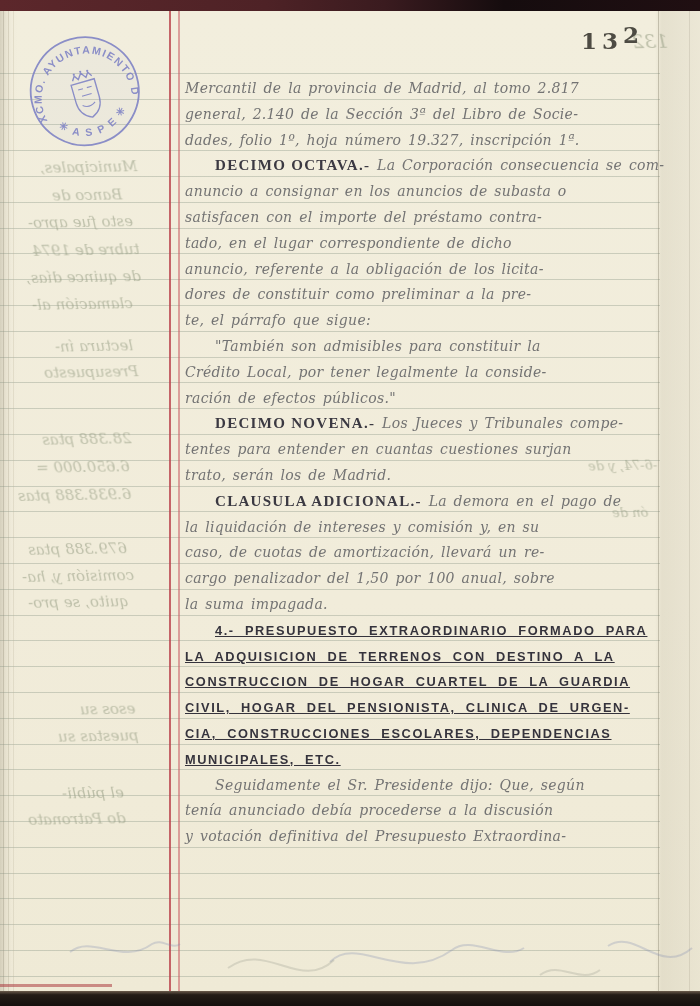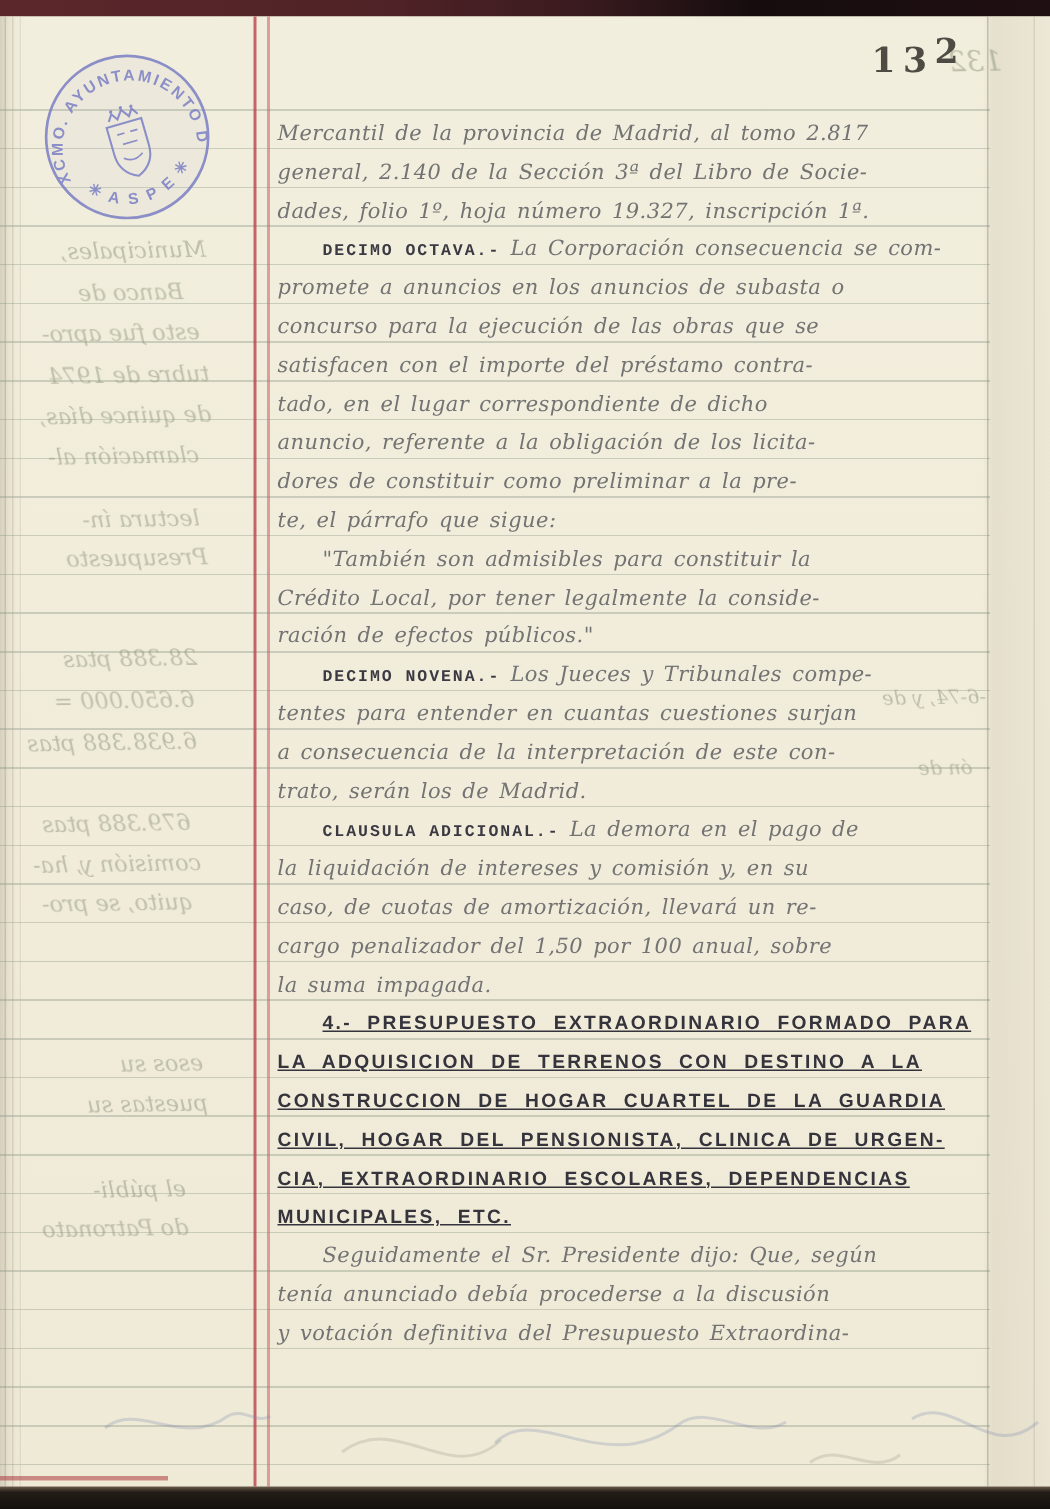--- a/index.html
+++ b/index.html
@@ -63,22 +63,22 @@
   .text-block{
     position:absolute;left:185px;top:75px;width:470px;
   }
   .line{height:25.8px;line-height:25.8px;white-space:nowrap;}
   .line.indent{padding-left:30px;}
   .seg-hand{
     font-family:"DejaVu Serif",serif;font-style:italic;
     font-size:14px;letter-spacing:.3px;word-spacing:2px;color:#737373;
   }
   .seg-caps{
-    font-family:Liberation Mono, monospace;font-weight:700;
-    font-size:11px;letter-spacing:1.3px;color:#3b3942;
+    font-family:Liberation Serif, serif;font-weight:700;
+    font-size:15px;letter-spacing:1.3px;color:#3b3942;
   }
   .seg-capsbig{
     font-family:"Liberation Sans",sans-serif;font-weight:700;
     font-size:12.8px;letter-spacing:1.6px;word-spacing:5px;color:#35333c;text-decoration:underline;
   }
   
   .ghost-layer{position:absolute;left:0;top:0;width:700px;height:1006px;pointer-events:none;}
   .ghost{
     position:absolute;
     font-family:"DejaVu Serif",serif;font-style:italic;
@@ -172,44 +172,42 @@
     </g>
   </svg>
 
   <div class="pagenum" id="pagenum"><span>1</span><span>3</span><span>2</span></div>
 
   <div class="text-block" id="text-block">
       <div class="line"><span class="seg-hand">Mercantil de la provincia de Madrid, al tomo 2.817</span></div>
       <div class="line"><span class="seg-hand">general, 2.140 de la Sección 3ª del Libro de Socie-</span></div>
       <div class="line"><span class="seg-hand">dades, folio 1º, hoja número 19.327, inscripción 1ª.</span></div>
       <div class="line indent"><span class="seg-caps">DECIMO OCTAVA.-</span><span class="seg-hand"> La Corporación consecuencia se com-</span></div>
-      <div class="line"><span class="seg-hand">promete a anuncios en los anuncios de subasta o</span></div>
-      <div class="line"><span class="seg-hand">concurso para la ejecución de las obras que se</span></div>
+      <div class="line"><span class="seg-hand">anuncio a consignar en los anuncios de subasta o</span></div>
       <div class="line"><span class="seg-hand">satisfacen con el importe del préstamo contra-</span></div>
       <div class="line"><span class="seg-hand">tado, en el lugar correspondiente de dicho</span></div>
       <div class="line"><span class="seg-hand">anuncio, referente a la obligación de los licita-</span></div>
       <div class="line"><span class="seg-hand">dores de constituir como preliminar a la pre-</span></div>
       <div class="line"><span class="seg-hand">te, el párrafo que sigue:</span></div>
       <div class="line indent"><span class="seg-hand">"También son admisibles para constituir la</span></div>
       <div class="line"><span class="seg-hand">Crédito Local, por tener legalmente la conside-</span></div>
       <div class="line"><span class="seg-hand">ración de efectos públicos."</span></div>
       <div class="line indent"><span class="seg-caps">DECIMO NOVENA.-</span><span class="seg-hand"> Los Jueces y Tribunales compe-</span></div>
       <div class="line"><span class="seg-hand">tentes para entender en cuantas cuestiones surjan</span></div>
-      <div class="line"><span class="seg-hand">a consecuencia de la interpretación de este con-</span></div>
       <div class="line"><span class="seg-hand">trato, serán los de Madrid.</span></div>
       <div class="line indent"><span class="seg-caps">CLAUSULA ADICIONAL.-</span><span class="seg-hand"> La demora en el pago de</span></div>
       <div class="line"><span class="seg-hand">la liquidación de intereses y comisión y, en su</span></div>
       <div class="line"><span class="seg-hand">caso, de cuotas de amortización, llevará un re-</span></div>
       <div class="line"><span class="seg-hand">cargo penalizador del 1,50 por 100 anual, sobre</span></div>
       <div class="line"><span class="seg-hand">la suma impagada.</span></div>
       <div class="line indent"><span class="seg-capsbig">4.- PRESUPUESTO EXTRAORDINARIO FORMADO PARA</span></div>
       <div class="line"><span class="seg-capsbig">LA ADQUISICION DE TERRENOS CON DESTINO A LA</span></div>
       <div class="line"><span class="seg-capsbig">CONSTRUCCION DE HOGAR CUARTEL DE LA GUARDIA</span></div>
       <div class="line"><span class="seg-capsbig">CIVIL, HOGAR DEL PENSIONISTA, CLINICA DE URGEN-</span></div>
-      <div class="line"><span class="seg-capsbig">CIA, EXTRAORDINARIO ESCOLARES, DEPENDENCIAS</span></div>
+      <div class="line"><span class="seg-capsbig">CIA, CONSTRUCCIONES ESCOLARES, DEPENDENCIAS</span></div>
       <div class="line"><span class="seg-capsbig">MUNICIPALES, ETC.</span></div>
       <div class="line indent"><span class="seg-hand">Seguidamente el Sr. Presidente dijo: Que, según</span></div>
       <div class="line"><span class="seg-hand">tenía anunciado debía procederse a la discusión</span></div>
       <div class="line"><span class="seg-hand">y votación definitiva del Presupuesto Extraordina-</span></div>
     </div>
 
   <div class="band-bottom-red"></div>
   <div class="band-bottom"></div>
 
 </div>

